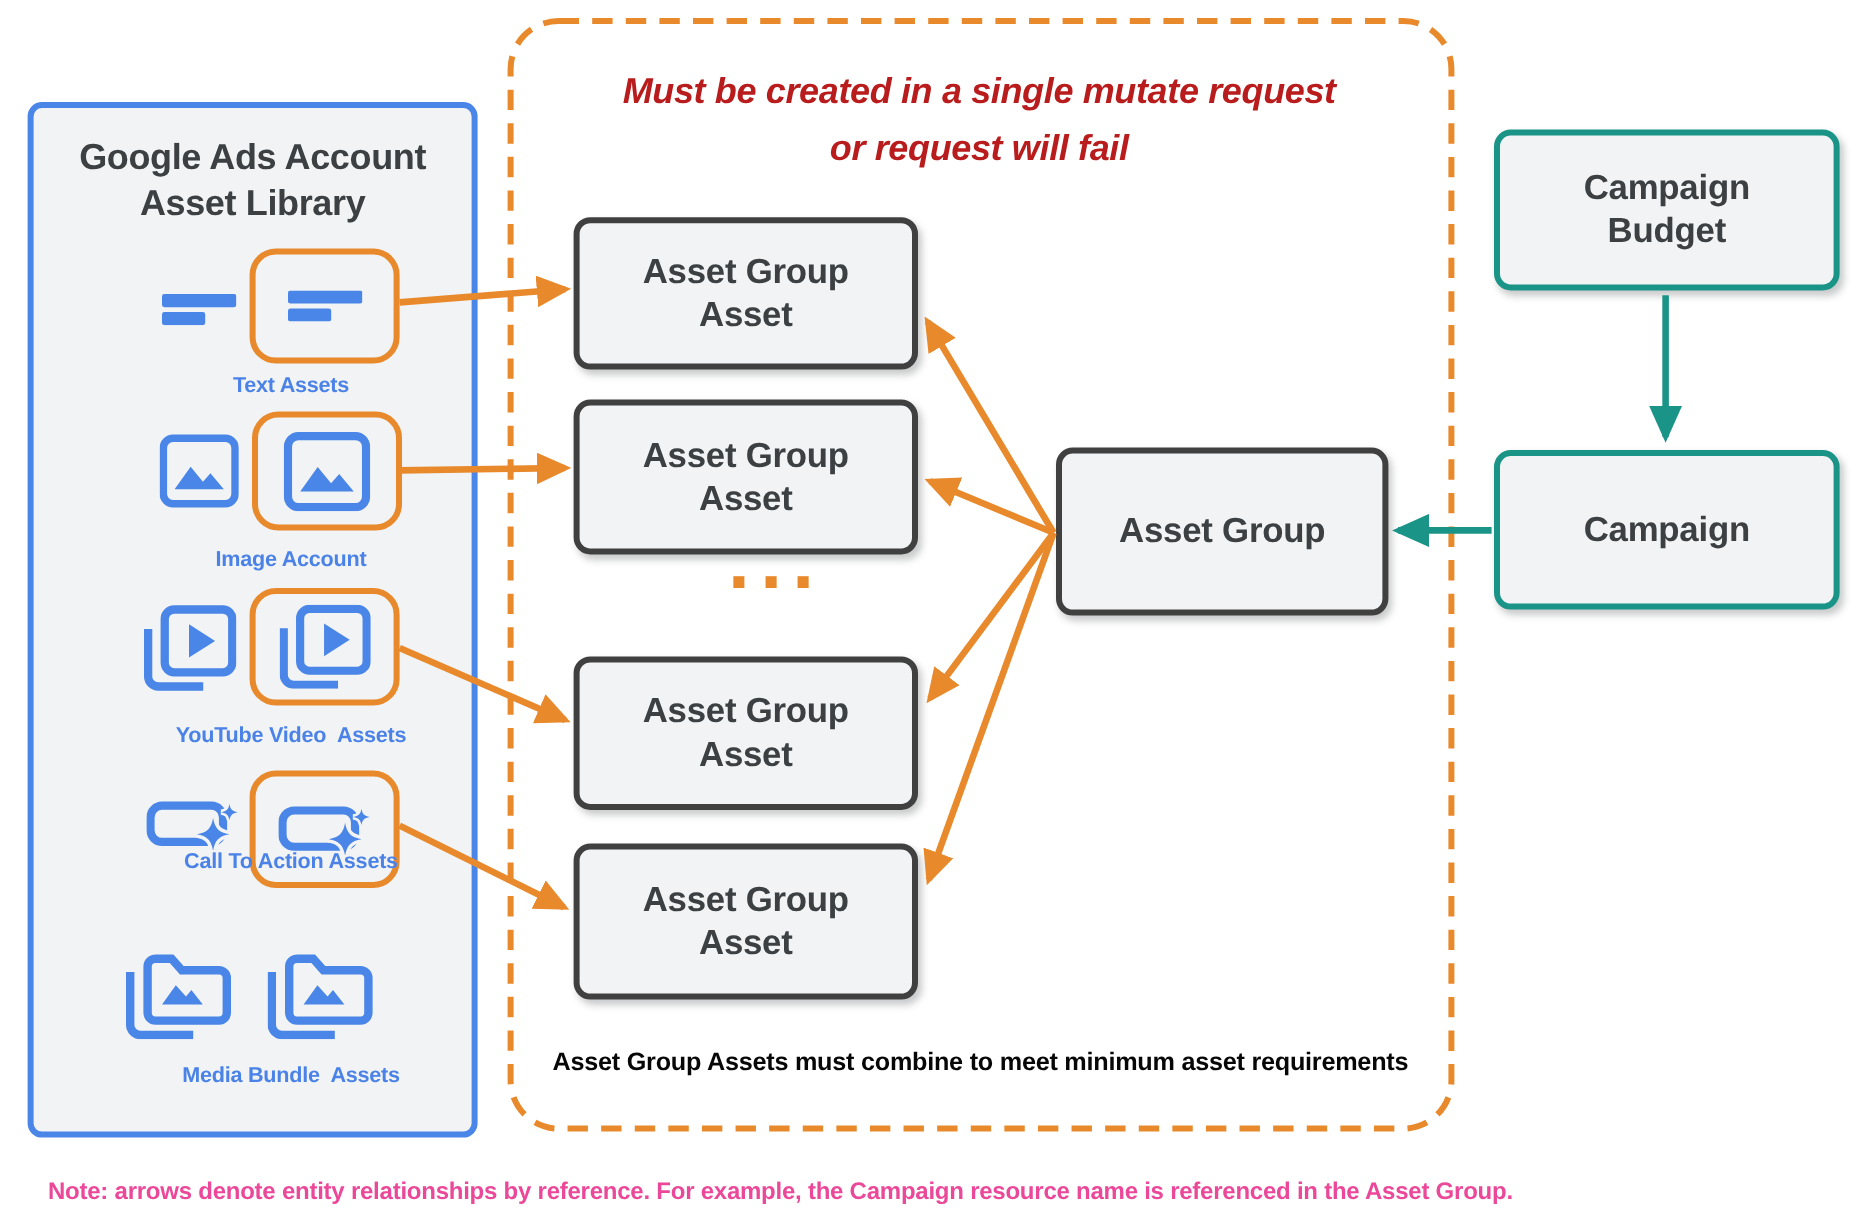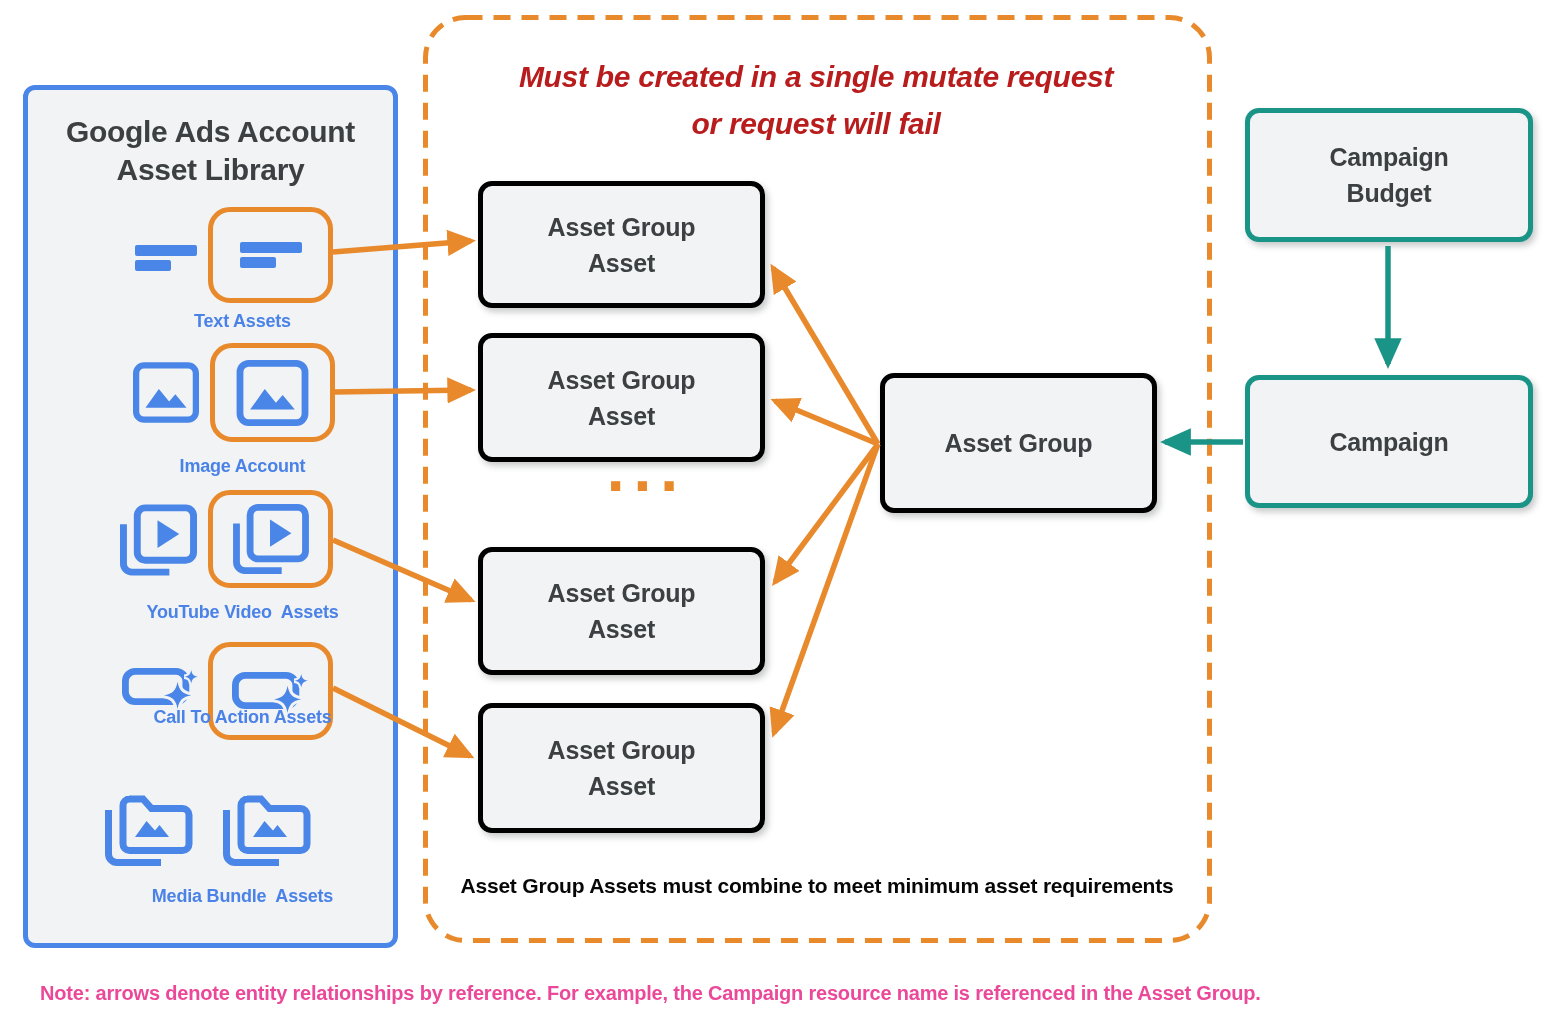--- a/index.html
+++ b/index.html
@@ -29,24 +29,24 @@
   .lib-label{
     position:absolute;left:0;width:365px;text-align:center;
     font-weight:bold;font-size:18px;color:#4A82E8;white-space:pre;letter-spacing:-0.2px;padding-left:32px;
   }
   .icon-blue{display:block;}
 
   
   .node{
     position:absolute;box-sizing:border-box;background:#F1F3F4;border-radius:14px;
     display:flex;align-items:center;justify-content:center;text-align:center;
-    font-weight:bold;font-size:25px;line-height:36px;color:#3C4043;letter-spacing:-0.2px;
+    font-weight:bold;font-size:29px;line-height:36px;color:#3C4043;letter-spacing:-0.2px;
     box-shadow:3px 4px 6px rgba(60,64,67,.28);z-index:2;
   }
-  .node-orange{border:5px solid #000000;}
+  .node-orange{border:5px solid #404040;}
   .node-teal{border:5px solid #1B9488;}
   .node .inner{display:block;}
 
   
   .mutate-title{
     position:absolute;left:436px;top:53px;width:760px;text-align:center;z-index:2;
     font-weight:bold;font-style:italic;font-size:30px;line-height:47px;color:#b91c1c;
     letter-spacing:-0.3px;
   }
   .ellipsis{

